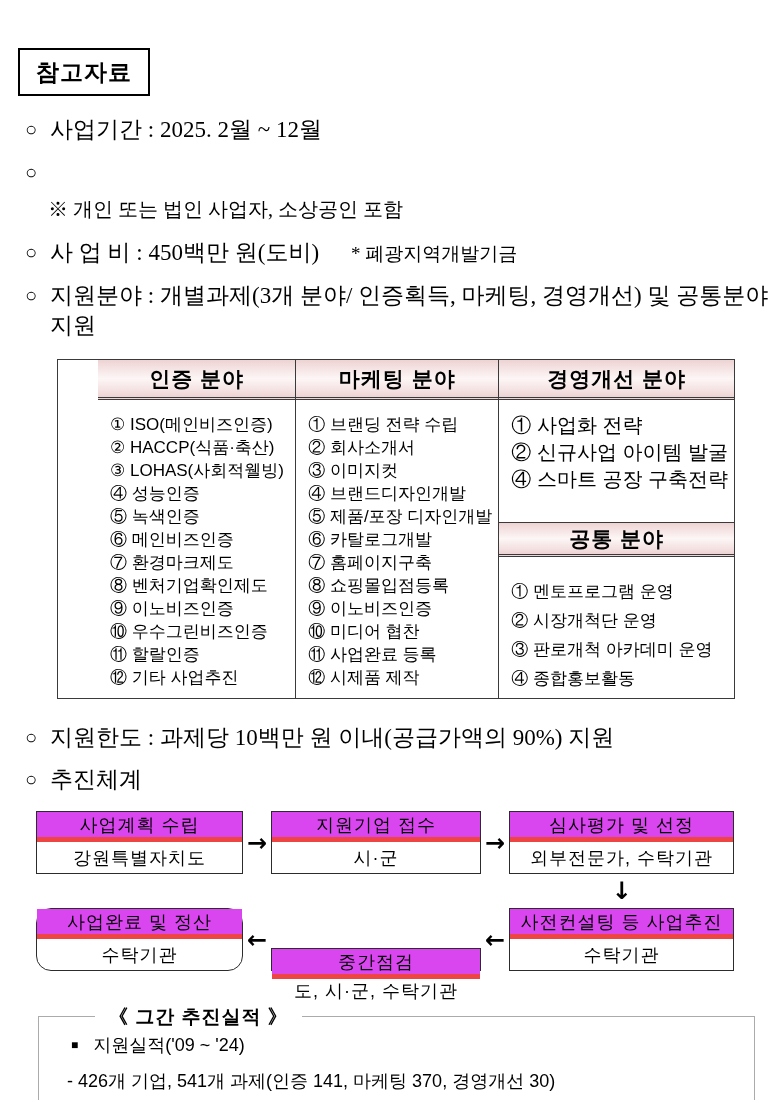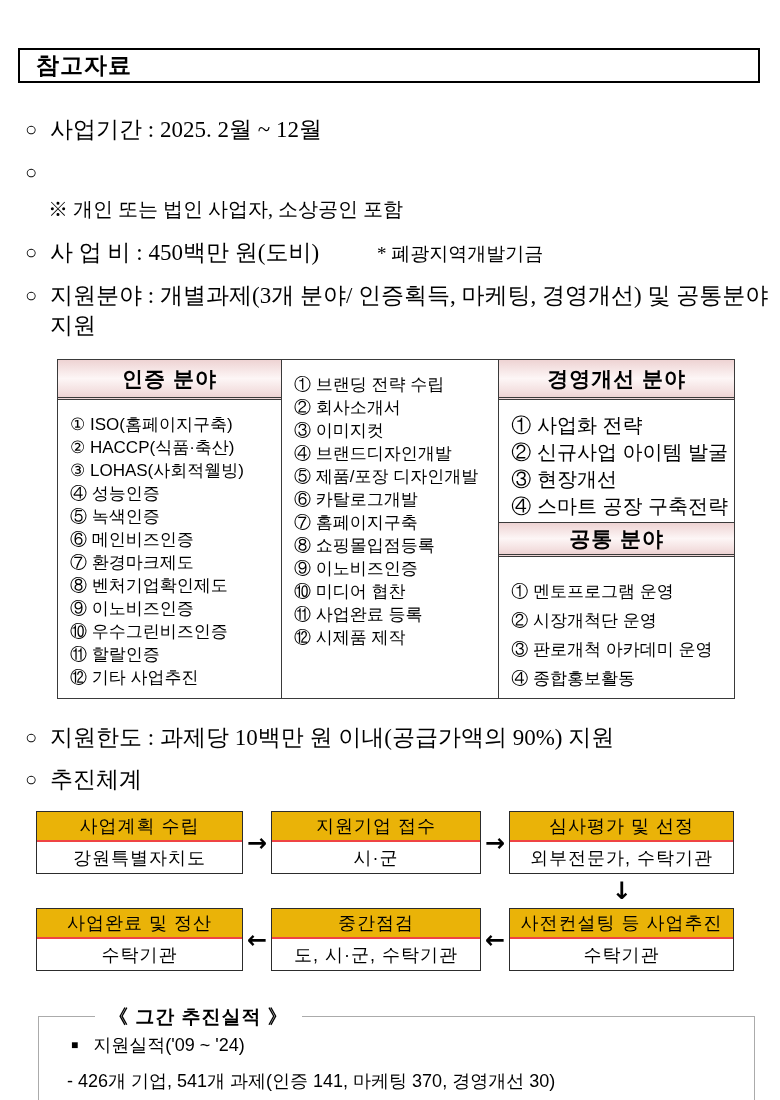--- a/index.html
+++ b/index.html
@@ -2,42 +2,42 @@
 <html><head>
 <meta charset="utf-8">
 <style>
   * { margin:0; padding:0; box-sizing:border-box; }
   html,body { background:#ffffff; }
   .page {
     position:relative; width:780px; height:1100px; background:#ffffff;
     font-family:"Liberation Serif", serif; color:#000; overflow:hidden;
   }
   
-  .doc-header { display:flex; align-items:stretch; margin:48px 20px 0 18px; height:48px;flex-direction:column; }
+  .doc-header { display:flex; align-items:stretch; margin:48px 20px 0 18px; height:48px; }
   .ref-tag {
     border:2.5px solid #000; padding:0 16px; display:flex; align-items:center;
     font-family:"Liberation Sans", sans-serif; font-weight:bold; font-size:23px; letter-spacing:1px;
   }
   .title-wrap {
     flex:1; margin-left:5px; border-bottom:2.5px solid #000;
     display:flex; align-items:center; padding-left:16px;
   }
   .doc-title {
     font-family:"Liberation Sans", sans-serif; font-weight:bold; font-size:26px; letter-spacing:0.5px;
   }
   
   .bline { display:flex; align-items:baseline; margin-left:25px; font-size:23px; line-height:30px; }
   .odot { font-size:20px; margin-right:13px; position:relative; top:-1px; }
   .mt20{margin-top:19px;} .mt13{margin-top:13px;} .mt15{margin-top:15px;} .mt12{margin-top:12px;} .mt22{margin-top:24px;}
   .subnote { margin:8px 0 0 48px; font-size:20px; }
-  .side-note { font-size:19px; margin-left:58px; }
+  .side-note { font-size:19px; margin-left:32px; }
   
   .ftable {
     display:flex; margin:18px 0 0 57px; width:678px; height:340px;
-    border:1.5px solid #3a3a3a; font-family:"Liberation Sans", sans-serif;
+    border:1.5px solid #3a3a3a; font-family:"Liberation Sans", sans-serif;padding-left:40px;
   }
   .tcol { display:flex; flex-direction:column; }
   .tcol1 { width:234px; } .tcol2 { width:229px; border-left:1px solid #3a3a3a; border-right:1px solid #3a3a3a; } .tcol3 { flex:1; }
   .thead {
     height:40px; flex:0 0 40px; display:flex; align-items:center; justify-content:center;
     font-weight:bold; font-size:21px; letter-spacing:1px;
     background:linear-gradient(180deg,#eed3d3 0%,#fdf6f6 50%,#f4e1e1 82%,#eed3d3 100%);
     border-bottom:3px double #3a3a3a;
   }
   .tbody { padding:13px 6px 0 12px; font-size:17px; line-height:23px; white-space:nowrap; }
@@ -51,21 +51,21 @@
   .c3-bot { flex:1; padding:20px 6px 0 12px; font-size:17px; line-height:29px; white-space:nowrap; }
   
   .flow {
     margin:16px 0 0 36px; width:698px; display:grid;
     grid-template-columns:207px 28px 210px 28px 225px;
     grid-template-rows:63px 34px 63px;
     font-family:"Liberation Sans", sans-serif;
   }
   .fbox { border:1px solid #2c2c2c; display:flex; flex-direction:column; }
   .fbox-head {
-    flex:0 0 30px; background:#eab308; border-bottom:2px solid #ef4444;
+    flex:0 0 30px; background:#d946ef; border-bottom:5px solid #ef4444;
     display:flex; align-items:center; justify-content:center; font-size:18px; letter-spacing:1px;
   }
   .fbox-body { flex:1; display:flex; align-items:center; justify-content:center; font-size:18px; letter-spacing:1px; }
   .farrow { display:flex; align-items:center; justify-content:center; font-family:"DejaVu Sans", sans-serif; font-size:24px; font-weight:bold; }
   .fdown { grid-column:5; grid-row:2; }
   
   .results {
     position:relative; margin:45px 0 0 38px; width:717px; height:100px;
     border:1px solid #ababab; font-family:"Liberation Sans", sans-serif;
   }
@@ -105,56 +105,56 @@
 
   <div class="bline mt12">
     <span class="odot">○</span>
     <span>지원분야 : 개별과제(3개 분야/ 인증획득, 마케팅, 경영개선) 및 공통분야 지원</span>
   </div>
 
   <div class="ftable">
     <div class="tcol tcol1">
       <div class="thead">인증 분야</div>
       <div class="tbody">
-          <div>① ISO(홈페이지구축)</div>
+          <div>① ISO(메인비즈인증)</div>
           <div>② HACCP(식품·축산)</div>
           <div>③ LOHAS(사회적웰빙)</div>
           <div>④ 성능인증</div>
           <div>⑤ 녹색인증</div>
           <div>⑥ 메인비즈인증</div>
           <div>⑦ 환경마크제도</div>
           <div>⑧ 벤처기업확인제도</div>
           <div>⑨ 이노비즈인증</div>
           <div>⑩ 우수그린비즈인증</div>
           <div>⑪ 할랄인증</div>
           <div>⑫ 기타 사업추진</div>
         </div>
     </div>
     <div class="tcol tcol2">
+      <div class="thead">마케팅 분야</div>
       <div class="tbody">
           <div>① 브랜딩 전략 수립</div>
           <div>② 회사소개서</div>
           <div>③ 이미지컷</div>
           <div>④ 브랜드디자인개발</div>
           <div>⑤ 제품/포장 디자인개발</div>
           <div>⑥ 카탈로그개발</div>
           <div>⑦ 홈페이지구축</div>
           <div>⑧ 쇼핑몰입점등록</div>
           <div>⑨ 이노비즈인증</div>
           <div>⑩ 미디어 협찬</div>
           <div>⑪ 사업완료 등록</div>
           <div>⑫ 시제품 제작</div>
         </div>
     </div>
     <div class="tcol tcol3">
       <div class="thead">경영개선 분야</div>
       <div class="c3-top">
           <div>① 사업화 전략</div>
           <div>② 신규사업 아이템 발굴</div>
-          <div>③ 현장개선</div>
           <div>④ 스마트 공장 구축전략</div>
         </div>
       <div class="c3-sub">공통 분야</div>
       <div class="c3-bot">
           <div>① 멘토프로그램 운영</div>
           <div>② 시장개척단 운영</div>
           <div>③ 판로개척 아카데미 운영</div>
           <div>④ 종합홍보활동</div>
         </div>
     </div>
@@ -181,26 +181,26 @@
       <div class="fbox-body">시·군</div>
     </div>
     <div class="farrow" style="grid-column:4;grid-row:1;">→</div>
     <div class="fbox" style="grid-column:5;grid-row:1;">
       <div class="fbox-head">심사평가 및 선정</div>
       <div class="fbox-body">외부전문가, 수탁기관</div>
     </div>
 
     <div class="farrow fdown">↓</div>
 
-    <div class="fbox" style="grid-column:1;grid-row:3;">
+    <div class="fbox" style="grid-column:1;grid-row:3;border-radius:15px;">
       <div class="fbox-head">사업완료 및 정산</div>
       <div class="fbox-body">수탁기관</div>
     </div>
     <div class="farrow" style="grid-column:2;grid-row:3;">←</div>
-    <div class="fbox" style="grid-column:3;grid-row:3;">
+    <div class="fbox" style="grid-column:3;grid-row:3;margin-top:40px;">
       <div class="fbox-head">중간점검</div>
       <div class="fbox-body">도, 시·군, 수탁기관</div>
     </div>
     <div class="farrow" style="grid-column:4;grid-row:3;">←</div>
     <div class="fbox" style="grid-column:5;grid-row:3;">
       <div class="fbox-head">사전컨설팅 등 사업추진</div>
       <div class="fbox-body">수탁기관</div>
     </div>
   </div>
 

